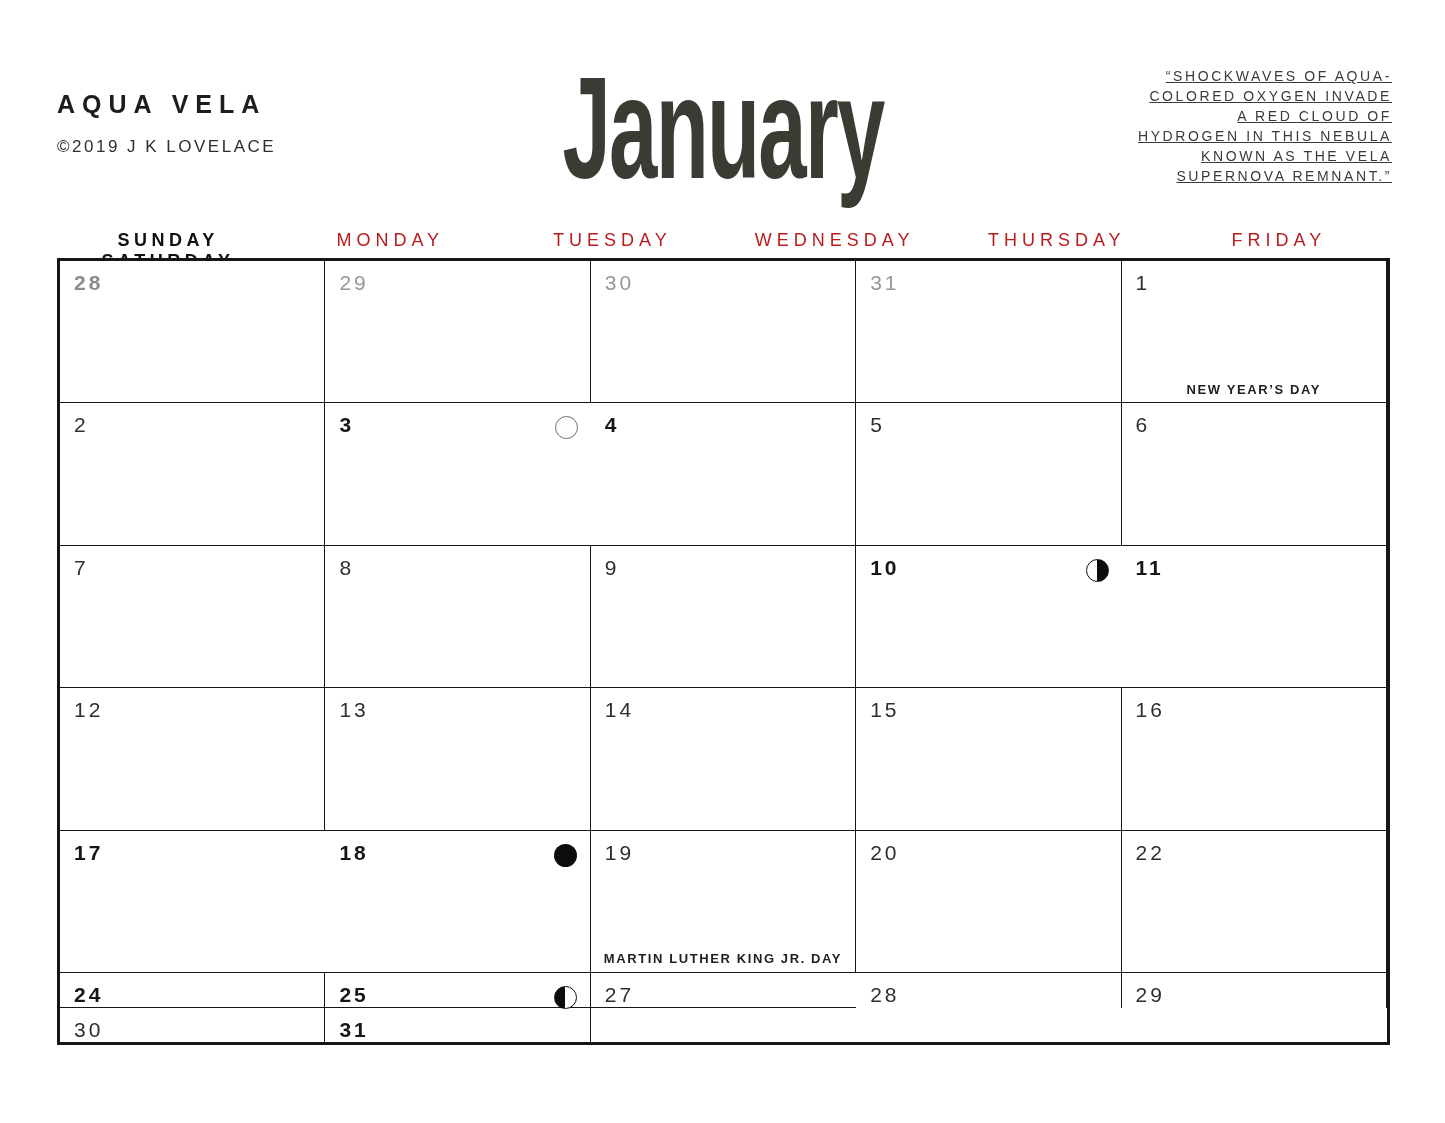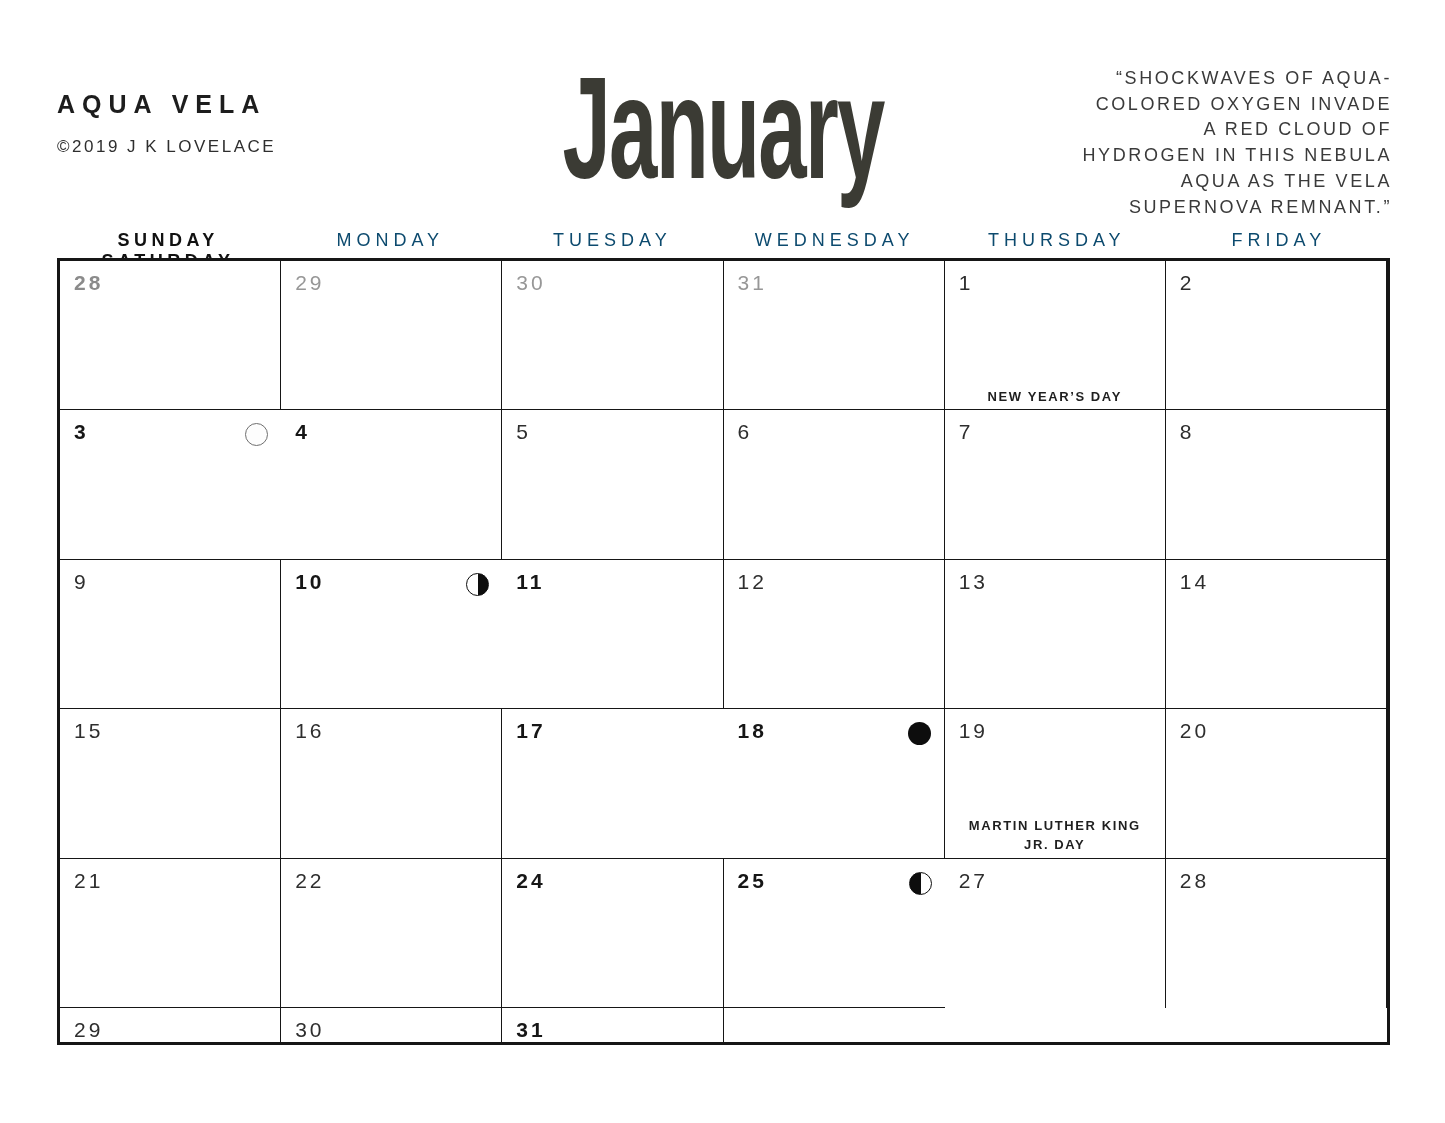--- a/index.html
+++ b/index.html
@@ -27,40 +27,40 @@
     position:absolute; top:56px; left:50%;
     transform:translateX(-50%) scaleX(0.60);
     transform-origin:center top;
     font-size:145px; font-weight:bold; line-height:1;
     letter-spacing:-3px; color:#3b3b34; white-space:nowrap;
     margin:0;
   }
 
   .quote {
     position:absolute; top:66px; right:53px; width:340px;
-    text-align:right; font-size:18px; letter-spacing:2.6px;
-    line-height:1.43; color:#3a3a3a;
+    text-align:right; font-size:14px; letter-spacing:2.6px;
+    line-height:1.43; color:#3a3a3a;text-decoration:underline;
   }
   .quote span { display:block; white-space:nowrap; }
 
   
   .weekdays {
     position:absolute; top:230px; left:57px; width:1333px;
     display:grid; grid-template-columns:repeat(6,1fr);
   }
   .weekday {
     text-align:center; font-size:18px; letter-spacing:5px;
-    color:#0c4a6e; white-space:nowrap;
+    color:#b91c1c; white-space:nowrap;
   }
   .weekday.em { font-weight:bold; letter-spacing:4.5px; color:#111; }
 
   
   .grid {
     position:absolute; top:258px; left:57px; width:1333px; height:787px;
-    display:grid; grid-template-columns:repeat(6,1fr);
+    display:grid; grid-template-columns:repeat(5,1fr);
     grid-template-rows:repeat(5,1fr);
     border:3px solid #161616; box-sizing:border-box; background:#fff;
   }
   .cell {
     position:relative; box-sizing:border-box;
     border-right:1.5px solid #161616; border-bottom:1.5px solid #161616;
     padding:10px 0 0 14px;
   }
   .cell:nth-child(7n) { border-right:none; }
   .cell:nth-child(n+29) { border-bottom:none; }
@@ -94,21 +94,21 @@
   <div class="brand-copy">©2019 J K LOVELACE</div>
 </div>
 
 <h1 class="month-title">January</h1>
 
 <div class="quote">
   <span>“SHOCKWAVES OF AQUA-</span>
   <span>COLORED OXYGEN INVADE</span>
   <span>A RED CLOUD OF</span>
   <span>HYDROGEN IN THIS NEBULA</span>
-  <span>AQUA AS THE VELA</span>
+  <span>KNOWN AS THE VELA</span>
   <span>SUPERNOVA REMNANT.”</span>
 </div>
 
 <div class="weekdays">
   <div class="weekday em">SUNDAY</div>
   <div class="weekday">MONDAY</div>
   <div class="weekday">TUESDAY</div>
   <div class="weekday">WEDNESDAY</div>
   <div class="weekday">THURSDAY</div>
   <div class="weekday">FRIDAY</div>
@@ -230,25 +230,20 @@
     <span class="day">19</span>
     
     <span class="holiday">MARTIN LUTHER KING JR. DAY</span>
   </div>
     <div class="cell">
     <span class="day">20</span>
     
     
   </div>
     <div class="cell">
-    <span class="day">21</span>
-    
-    
-  </div>
-    <div class="cell">
     <span class="day">22</span>
     
     
   </div>
     <div class="cell bold">
     <span class="day">24</span>
     
     
   </div>
     <div class="cell bold">

